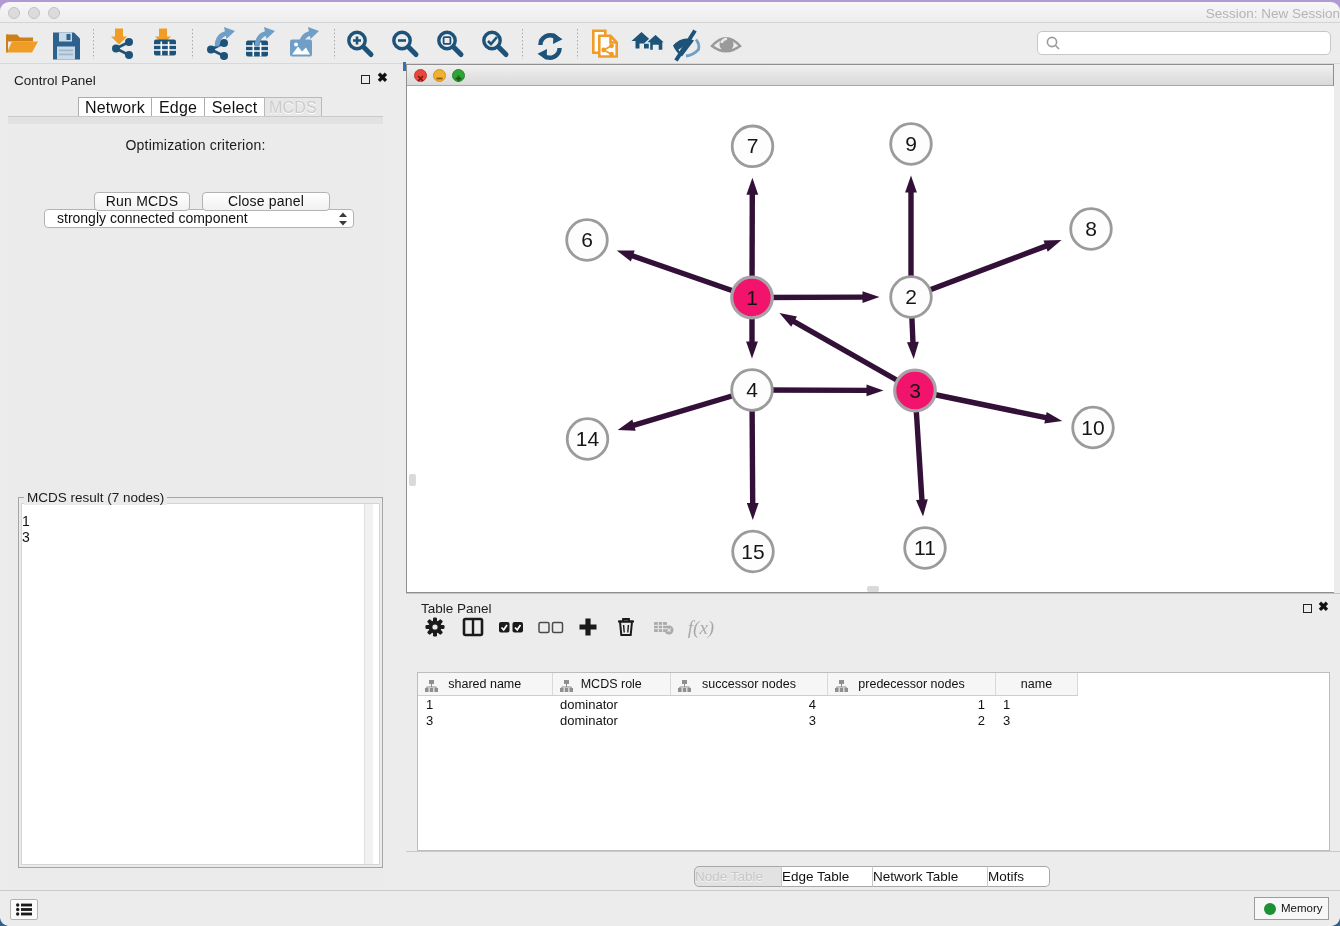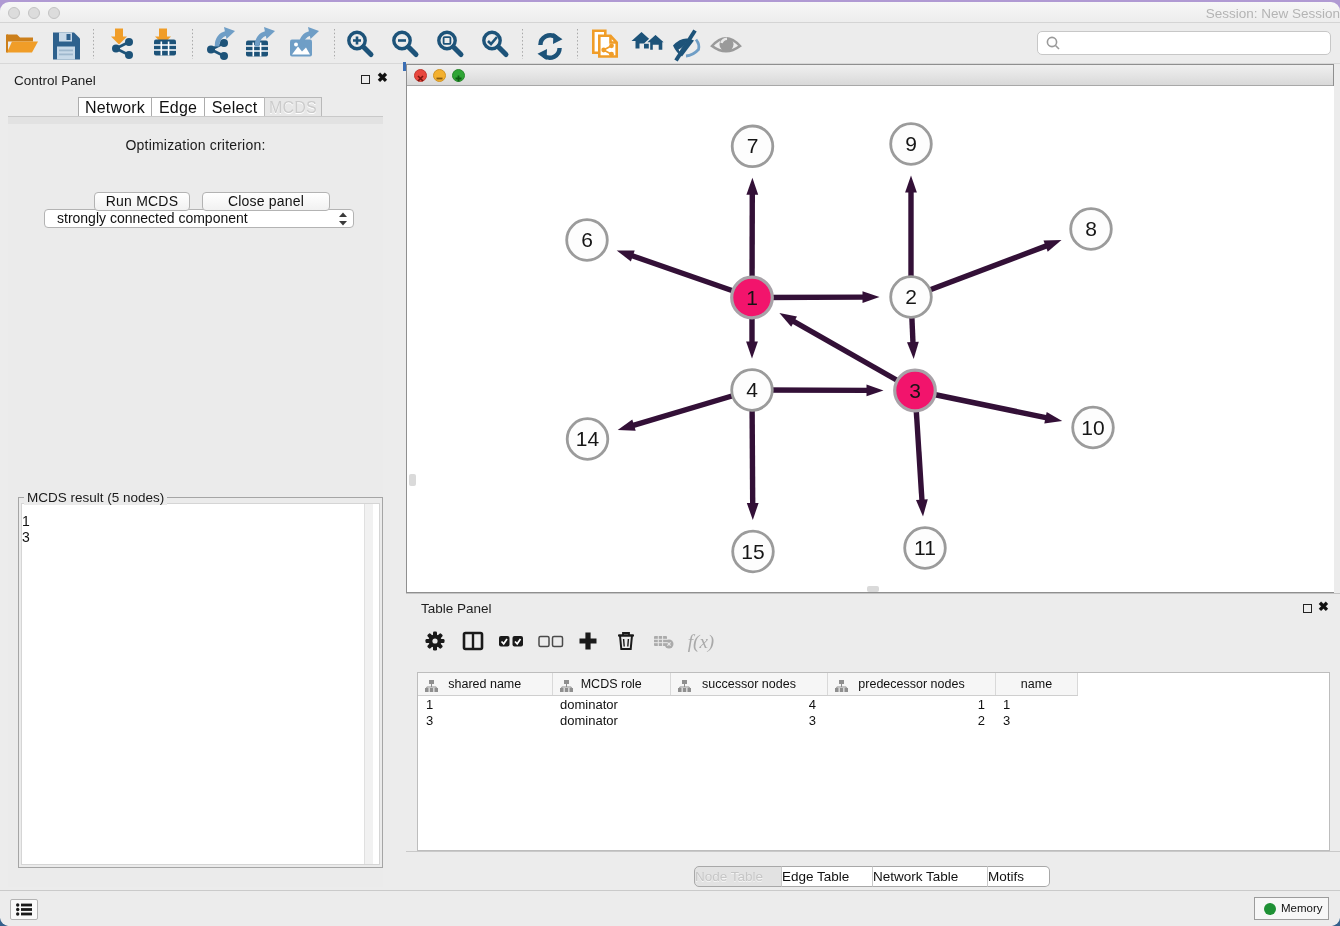--- a/index.html
+++ b/index.html
@@ -38,21 +38,21 @@
 #fs-scroll{left:364px;top:504px;width:8px;height:360px;background:#f1f1f1;border-left:1px solid #e0e0e0;}
 
 #netwin{left:406px;top:64px;width:928px;height:529px;border:1px solid #8f8f8f;box-sizing:border-box;background:#fff;}
 #net-titlebar{left:0px;top:0px;width:926px;height:21px;background:linear-gradient(#f0f0f0,#d9d9d9);
   border-bottom:1px solid #a8a8a8;box-sizing:border-box;}
 .mac-dot{position:absolute;top:4px;width:13px;height:13px;border-radius:50%;box-sizing:border-box;}
 #net-title{left:0;top:3px;width:926px;text-align:center;font-size:12.5px;font-weight:bold;color:#222;}
 #net-canvas{left:1px;top:21px;width:926px;height:506px;background:#fff;overflow:hidden;}
 
 #tp{left:406px;top:593px;width:934px;height:297px;background:#ececec;border-top:1px solid #c4c4c4;box-sizing:border-box;}
-#tp-toolbar{left:421px;top:624px;height:36px;text-align:center;}
+#tp-toolbar{left:421px;top:610px;height:36px;text-align:center;}
 #tbl{left:417px;top:672px;width:913px;height:179px;background:#fff;border:1px solid #bdbdbd;box-sizing:border-box;}
 #tbl-head{left:0px;top:0px;width:660px;height:22px;background:#f6f6f6;border-bottom:1px solid #cfcfcf;}
 .th{position:absolute;top:0;height:22px;box-sizing:border-box;border-right:1px solid #d9d9d9;
   font-size:12.5px;color:#111;text-align:center;line-height:22px;}
 .td{position:absolute;font-size:13px;color:#111;height:16px;line-height:16px;}
 .tree-ico{position:absolute;top:5px;}
 
 #bot-tabs{left:406px;top:851px;width:934px;height:39px;background:#ececec;border-top:1px solid #c9c9c9;box-sizing:border-box;}
 .btab{position:absolute;top:14px;height:21px;box-sizing:border-box;background:#fff;border:1px solid #a8a8a8;
   font-size:13.5px;font-weight:normal;color:#111;text-align:left;line-height:19px;}
@@ -231,21 +231,21 @@
       <path d="M3 6 L7 1.5 L11 6 z" fill="#3a3a3a"></path>
       <path d="M3 10 L7 14.5 L11 10 z" fill="#3a3a3a"></path>
     </svg></div>
 <div class="btn" style="left:94px;width:96px;">Run MCDS</div>
 <div class="btn" style="left:202px;width:128px;">Close panel</div>
 <div class="abs" id="fieldset"></div>
 <div class="abs" id="fs-inner">
     <div style="padding:9px 0 0 0;font-size:14px;line-height:16px;">1<br>3</div>
   </div>
 <div class="abs" id="fs-scroll"></div>
-<div class="abs" id="fs-legend">MCDS result (5 nodes)</div>
+<div class="abs" id="fs-legend">MCDS result (7 nodes)</div>
 
 <div class="abs" id="netwin">
   <div class="abs" id="net-titlebar"></div>
   <div class="mac-dot" style="left:7px;background:#e8463d;border:1px solid #c33931;"><svg width="11" height="11" viewBox="0 0 11 11">
         <path d="M3 3 L8 8 M8 3 L3 8" stroke="#7b150f" stroke-width="1.6"></path>
       </svg></div>
   <div class="mac-dot" style="left:26px;background:#f3b02f;border:1px solid #cf9325;"><svg width="11" height="11" viewBox="0 0 11 11">
         <path d="M2.5 5.5 h6" stroke="#8a5d10" stroke-width="1.8"></path>
       </svg></div>
   <div class="mac-dot" style="left:45px;background:#2fa535;border:1px solid #27892c;"><svg width="11" height="11" viewBox="0 0 11 11">

